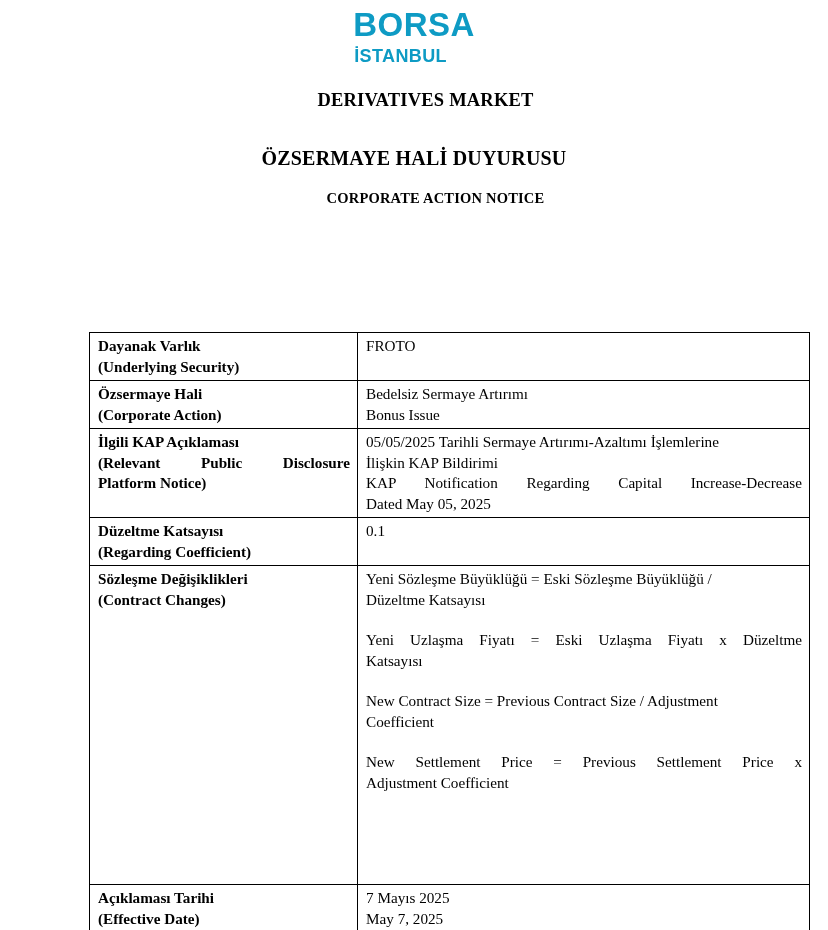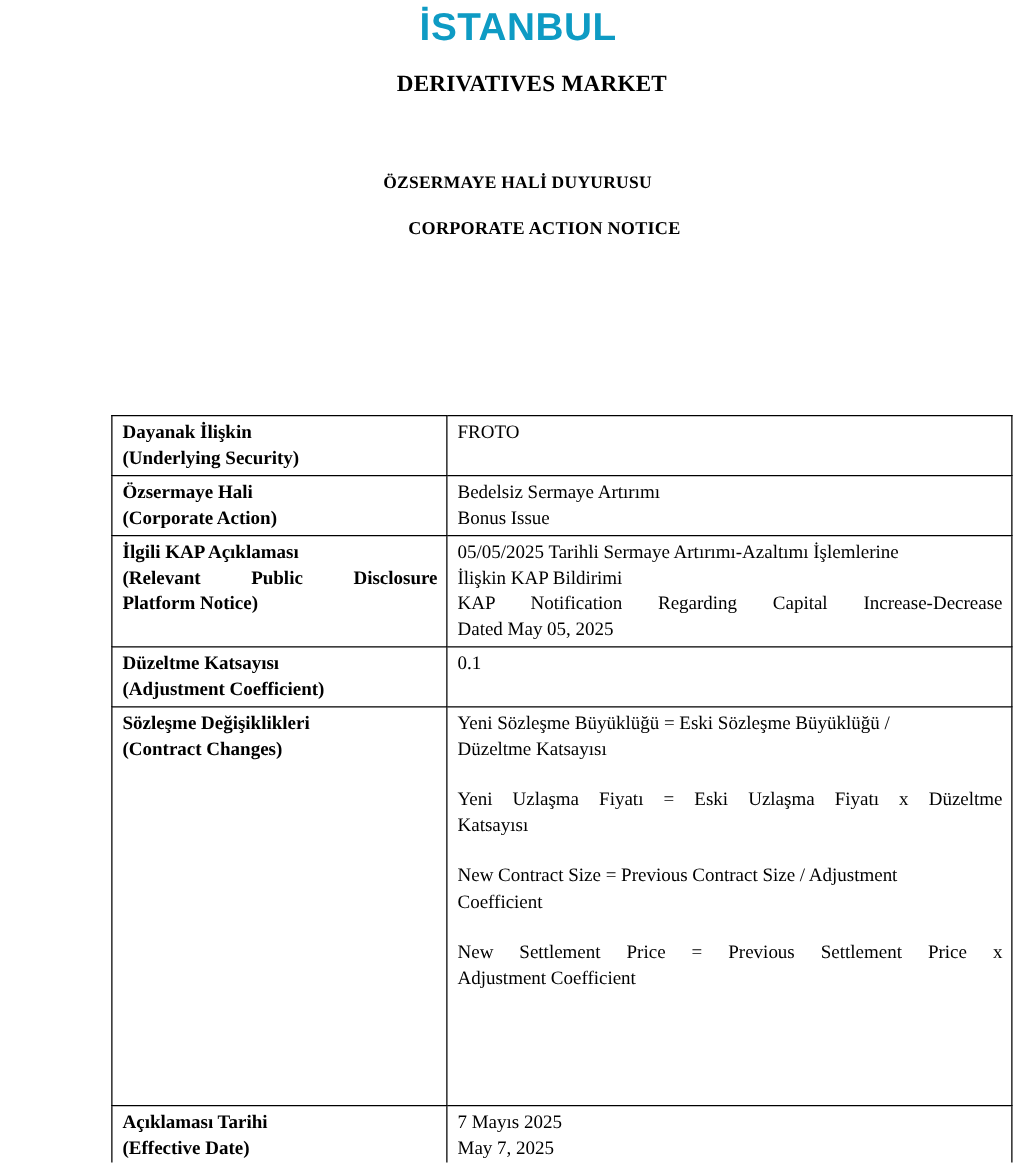--- a/index.html
+++ b/index.html
@@ -33,21 +33,21 @@
     font-family: "Liberation Sans", "DejaVu Sans", sans-serif;
     font-weight: bold;
     font-size: 33px;
     letter-spacing: 0.5px;
     line-height: 34px;
   }
   .logo-istanbul {
     display: block;
     font-family: "Liberation Sans", "DejaVu Sans", sans-serif;
     font-weight: bold;
-    font-size: 31px;
+    font-size: 18px;
     letter-spacing: 0.4px;
     line-height: 26px;
     margin-top: 1px;
     margin-left: 1px;
   }
 
   
   .doc-head {
     text-align: center;
   }
@@ -59,23 +59,23 @@
   }
   .title-sub {
     font-weight: bold;
     font-size: 18.5px;
     letter-spacing: 0.2px;
     margin-top: 21px;
     padding-left: 23px;
   }
   .notice-tr {
     font-weight: bold;
-    font-size: 14px;
-    letter-spacing: 0.2px;
-    margin-top: 60px;
+    font-size: 20px;
+    letter-spacing: 0.2px;
+    margin-top: 36px;
   }
   .notice-en {
     font-weight: bold;
     font-size: 14.5px;
     letter-spacing: 0.2px;
     margin-top: 20px;
     margin-left: 43px;
   }
   .notice-date {
     font-weight: bold;
@@ -132,36 +132,37 @@
     display: block;
     height: 20px;
   }
   .tall-row td { height: 312px; margin-top: 48px; }
 </style>
 </head>
 <body>
 
 <div class="logo-block">
   <span class="logo-inner">
+    <span class="logo-borsa" style="color: rgb(14, 155, 196);">BORSA</span>
     <span class="logo-istanbul" style="color: rgb(14, 155, 196);">İSTANBUL</span>
   </span>
 </div>
 
 <div class="doc-head">
   <div class="title-sub">DERIVATIVES MARKET</div>
   <div class="notice-tr">ÖZSERMAYE HALİ DUYURUSU</div>
   <div class="notice-en">CORPORATE ACTION NOTICE</div>
 </div>
 
 <table class="notice-table">
   <tbody>
 
     <tr>
       <td class="label">
-        <span class="label-line">Dayanak İlişkin</span>
+        <span class="label-line">Dayanak Varlık</span>
         <span class="label-line">(Underlying Security)</span>
       </td>
       <td class="value">
         <span class="value-line">FROTO</span>
         <span class="value-line">&nbsp;</span>
       </td>
     </tr>
 
     <tr>
       <td class="label">
@@ -184,21 +185,21 @@
         <span class="value-line">05/05/2025 Tarihli Sermaye Artırımı-Azaltımı İşlemlerine</span>
         <span class="value-line">İlişkin KAP Bildirimi</span>
         <span class="value-justify">KAP Notification Regarding Capital Increase-Decrease</span>
         <span class="value-line">Dated May 05, 2025</span>
       </td>
     </tr>
 
     <tr>
       <td class="label">
         <span class="label-line">Düzeltme Katsayısı</span>
-        <span class="label-line">(Adjustment Coefficient)</span>
+        <span class="label-line">(Regarding Coefficient)</span>
       </td>
       <td class="value">
         <span class="value-line">0.1</span>
         <span class="value-line">&nbsp;</span>
       </td>
     </tr>
 
     <tr class="tall-row">
       <td class="label">
         <span class="label-line">Sözleşme Değişiklikleri</span>

